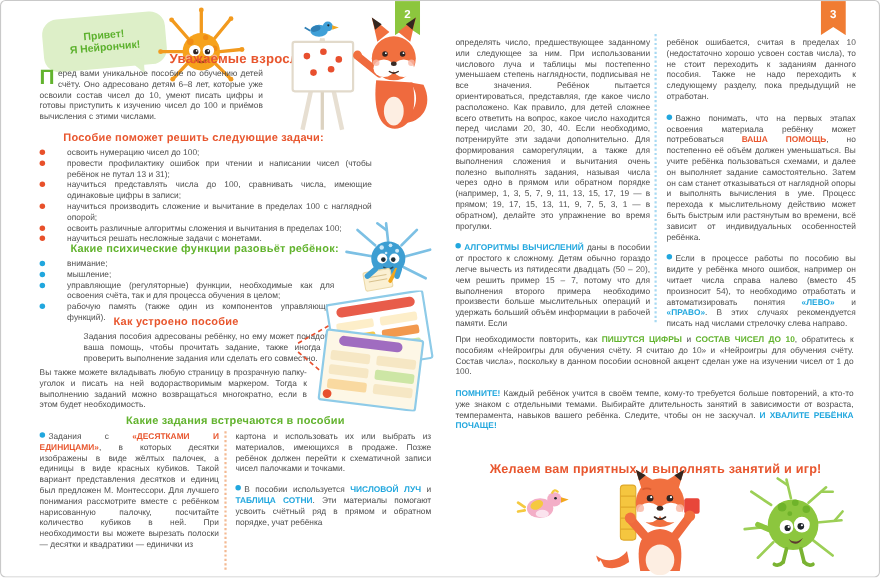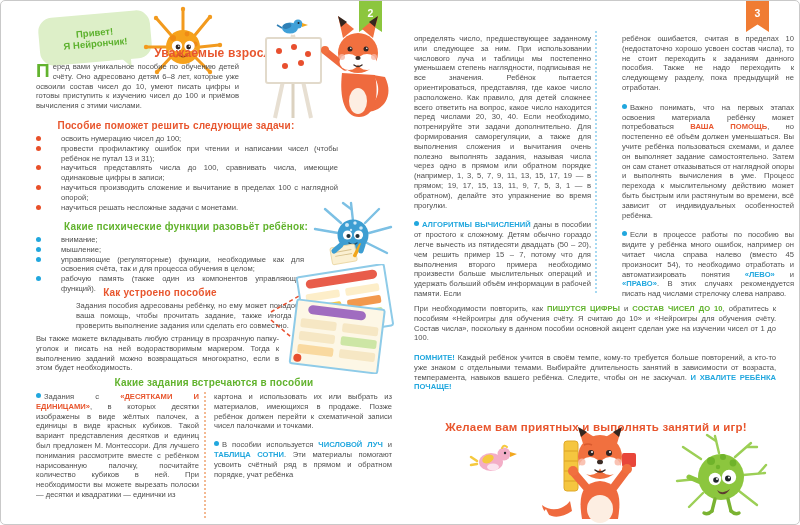--- a/index.html
+++ b/index.html
@@ -147,20 +147,24 @@
     <li>
         <span class="dot dot-o"></span>
         <span>научиться представлять числа до 100, сравнивать числа, имеющие одинаковые цифры в записи;</span>
       </li>
     <li>
         <span class="dot dot-o"></span>
         <span>научиться производить сложение и вычитание в пределах 100 с наглядной опорой;</span>
       </li>
     <li>
         <span class="dot dot-o"></span>
+        <span>освоить различные алгоритмы сложения и вычитания в пределах 100;</span>
+      </li>
+    <li>
+        <span class="dot dot-o"></span>
         <span>научиться решать несложные задачи с монетами.</span>
       </li>
   </ul>
 
   <div class="hd hd-green" style="left:35px;top:220px;width:300px;">Какие психические функции разовьёт ребёнок:</div>
 
   <ul class="list" style="left:35px;top:234px;width:268px;">
     <li>
         <span class="dot dot-b"></span>
         <span>внимание;</span>
@@ -271,21 +275,21 @@
 
   <div class="txt" style="left:413px;top:33px;width:177px;">
     <div>определять число, предшествующее заданному или следующее за ним. При использовании числового луча и таблицы мы постепенно уменьшаем степень наглядности, подписывая не все значения. Ребёнок пытается ориентироваться, представляя, где какое число расположено. Как правило, для детей сложнее всего ответить на вопрос, какое число находится перед числами 20, 30, 40. Если необходимо, потренируйте эти задачи дополнительно. Для формирования саморегуляции, а также для выполнения сложения и вычитания очень полезно выполнять задания, называя числа через одно в прямом или обратном порядке (например, 1, 3, 5, 7, 9, 11, 13, 15, 17, 19 — в прямом; 19, 17, 15, 13, 11, 9, 7, 5, 3, 1 — в обратном), делайте это упражнение во время прогулки.</div>
     <div style="margin-top:10px;">
       <span class="idot"></span><span class="b-blue">АЛГОРИТМЫ ВЫЧИСЛЕНИЙ</span><span> даны в пособии от простого к сложному. Детям обычно гораздо легче вычесть из пятидесяти двадцать (50 – 20), чем решить пример 15 – 7, потому что для выполнения второго примера необходимо произвести больше мыслительных операций и удержать больший объём информации в рабочей памяти. Если</span>
     </div>
   </div>
 
   <div class="vsep vsep-blue" style="left:594px;top:30px;height:262px;"></div>
 
-  <div class="txt" style="left:621px;top:33px;width:172px;">
+  <div class="txt" style="left:605px;top:33px;width:172px;">
     <div>ребёнок ошибается, считая в пределах 10 (недостаточно хорошо усвоен состав числа), то не стоит переходить к заданиям данного пособия. Также не надо переходить к следующему разделу, пока предыдущий не отработан.</div>
     <div style="margin-top:10px;">
       <span class="idot"></span><span>Важно понимать, что на первых этапах освоения материала ребёнку может потребоваться </span><span class="b-orange">ВАША ПОМОЩЬ</span><span>, но постепенно её объём должен уменьшаться. Вы учите ребёнка пользоваться схемами, и далее он выполняет задание самостоятельно. Затем он сам станет отказываться от наглядной опоры и выполнять вычисления в уме. Процесс перехода к мыслительному действию может быть быстрым или растянутым во времени, всё зависит от индивидуальных особенностей ребёнка.</span>
     </div>
     <div style="margin-top:10px;">
       <span class="idot"></span><span>Если в процессе работы по пособию вы видите у ребёнка много ошибок, например он читает числа справа налево (вместо 45 произносит 54), то необходимо отработать и автоматизировать понятия </span><span class="b-blue">«ЛЕВО»</span><span> и </span><span class="b-blue">«ПРАВО»</span><span>. В этих случаях рекомендуется писать над числами стрелочку слева направо.</span>
     </div>
   </div>
 
   <div class="txt" style="left:413px;top:303px;width:362px;">

